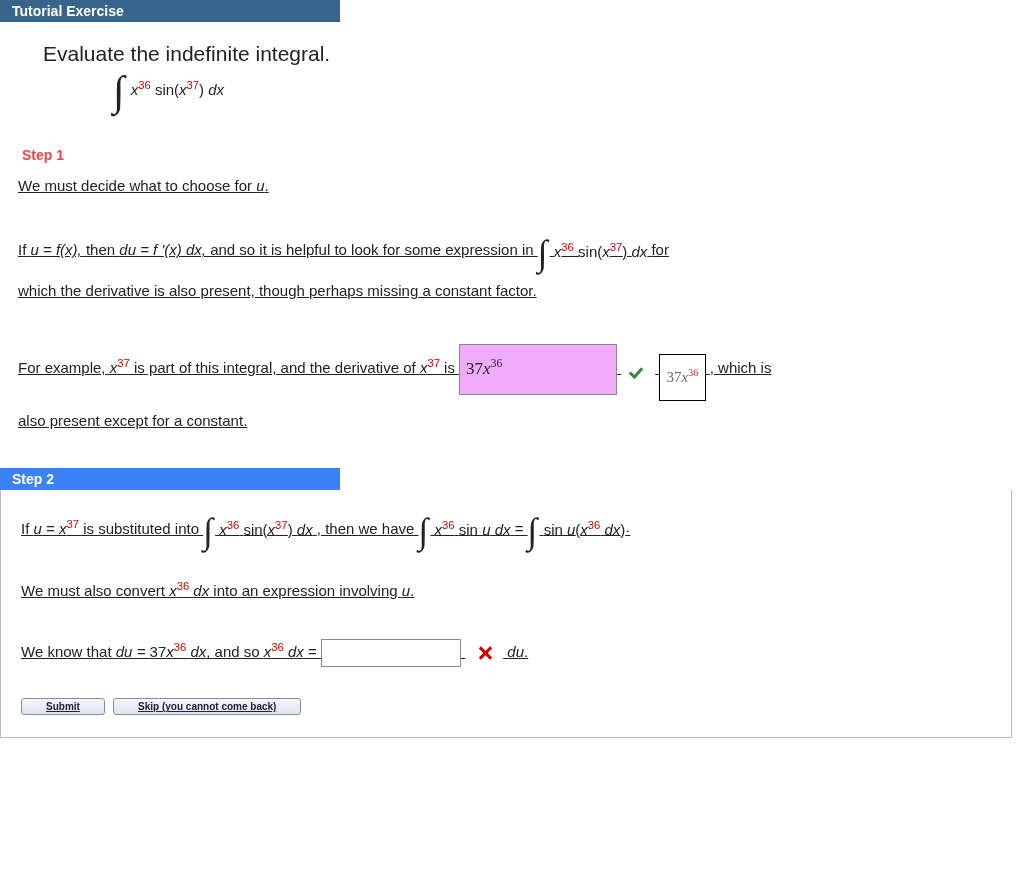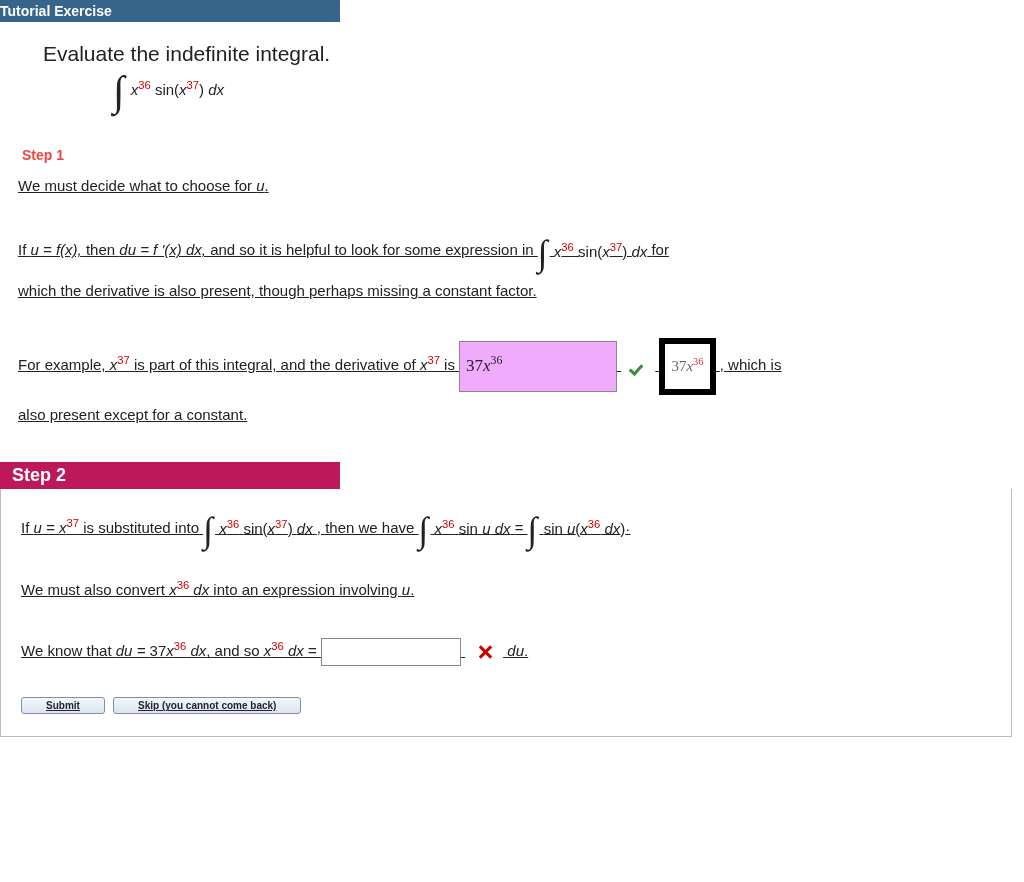--- a/index.html
+++ b/index.html
@@ -11,21 +11,21 @@
     color: #222;
     width: 1024px;
   }
   .page {
     padding: 0 18px 30px 18px;
   }
   .header-bar {
     background: #36648b;
     color: #fff;
     font-weight: bold;
-    padding: 3px 0;
+    padding: 3px 12px;
     font-size: 14px;
     display: inline-block;
     width: 340px;
     margin-left: -18px;
     box-sizing: border-box;
   }
   .prompt {
     margin: 20px 0 11px 25px;
     font-size: 21px;
   }
@@ -33,25 +33,25 @@
     margin-left: 95px;
     margin-bottom: 40px;
   }
   .step-label {
     font-weight: bold;
     font-size: 14px;
     color: #ef4444;
     margin-left: 4px;
   }
   .step-hdr {
-    background: #be185d;
+    background: #3b82f6;
     color: #fff;
     font-weight: bold;
     padding: 3px 12px;
-    font-size: 18px;
+    font-size: 14px;
     display: inline-block;
     width: 340px;
     margin-left: -18px;
     box-sizing: border-box;
   }
   .section {
     border: 1px solid #bbb;
     border-top: none;
     padding: 22px 20px;
     margin-left: -18px;
@@ -98,26 +98,27 @@
     min-width: 110px;
     font-size: 17px;
     font-family: "Times New Roman", serif;
     vertical-align: middle;
   }
   .answer-box .sup { font-size: 0.7em; vertical-align: super; }
 
   
   .chip {
     display: inline-block;
-    border: 6px solid #000000;
+    border: 1px solid #000000;
     padding: 3px 6px;
     font-size: 15px;
     font-family: "Times New Roman", serif;
     color: #666;
     vertical-align: middle;
+    margin-top: 16px;
   }
   .chip .sup { font-size: 0.7em; vertical-align: super; color: #c33; }
 
   
   .blank-input {
     display: inline-block;
     width: 140px;
     height: 28px;
     border: 1px solid #888;
     vertical-align: middle;

